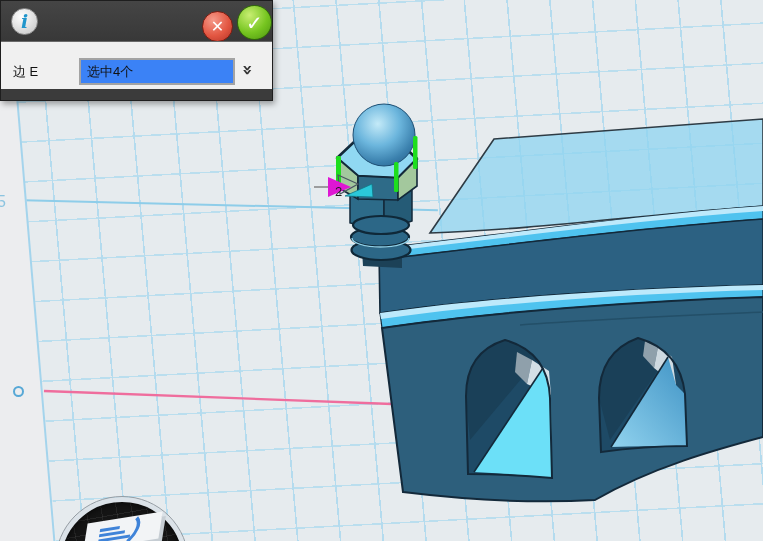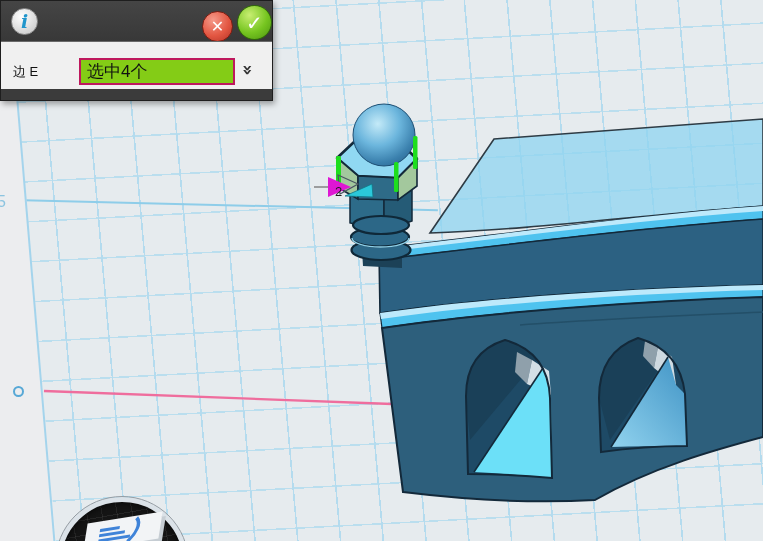--- a/index.html
+++ b/index.html
@@ -68,22 +68,22 @@
   }
   .dialog-body{
     position:absolute;left:0;top:40px;width:271px;height:48px;
     background:#f0f0f0;border-top:1px solid #6a6a6a;
   }
   .field-label{
     position:absolute;left:12px;top:21px;font-size:13px;color:#111;
   }
   .edge-input{
     position:absolute;left:78px;top:16px;width:156px;height:27px;
-    background:#84cc16;border:2px solid #be185d;
-    font-size:17px;color:#111;line-height:23px;padding-left:6px;
+    background:#3b82f6;border:2px solid #a3a3a3;
+    font-size:13px;color:#111;line-height:23px;padding-left:6px;
   }
   .expand-chevron{
     position:absolute;left:238px;top:19px;width:18px;height:18px;
     color:#333;font-size:17px;line-height:18px;text-align:center;cursor:pointer;
     transform:rotate(90deg);font-family:"DejaVu Sans",sans-serif;font-weight:bold;
   }
 
   
   .logo{
     position:absolute;left:56px;top:497px;width:132px;height:132px;border-radius:50%;

